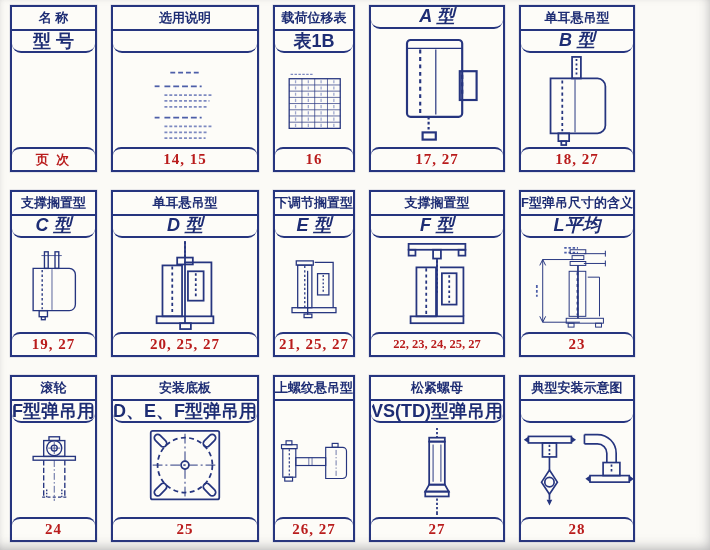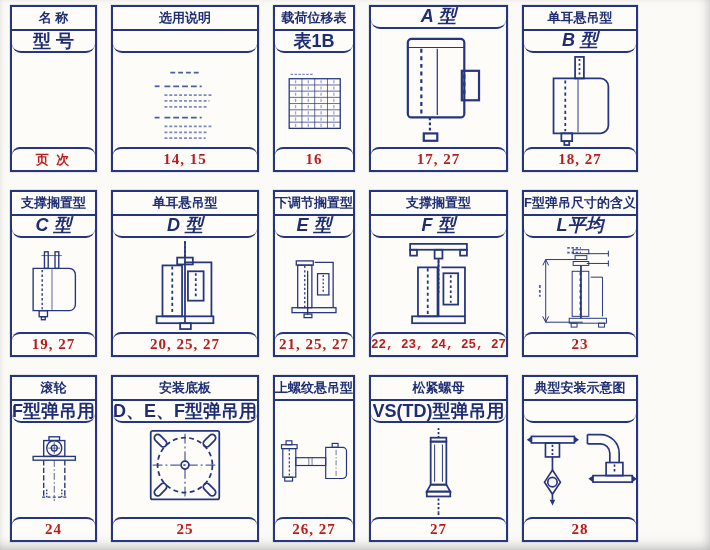--- a/index.html
+++ b/index.html
@@ -21,21 +21,21 @@
       display:flex;align-items:center;justify-content:center;
       font-weight:bold;font-size:18px;color:#1e2d74;white-space:nowrap;overflow:hidden;border-radius:9px;}
   .t2 .u{border-bottom:2px solid #1e2d74;padding:0 3px 1px;font-style:italic;}
   .body{flex:1 1 auto;position:relative;display:flex;align-items:center;justify-content:center;overflow:hidden;}
   .body svg{width:100%;height:100%;display:block;}
   .pg{height:21px;flex:0 0 21px;border-top:2px solid #26357f;
       display:flex;align-items:center;justify-content:center;
       font-family:"Liberation Serif",serif;font-weight:bold;font-size:15px;
       color:#b91c1c;letter-spacing:1px;white-space:nowrap;overflow:hidden;border-radius:8px;}
   .pg.cn{font-family:"Liberation Sans",sans-serif;font-size:13px;letter-spacing:2px;}
-  .pg.sm{font-size:12.5px;letter-spacing:0;font-family:Liberation Mono, monospace;}
+  .pg.sm{font-size:12.5px;letter-spacing:0;}
   
   .cell svg line,.cell svg rect,.cell svg path,.cell svg circle{
       stroke:#26357f;fill:none;stroke-width:1.8;}
   .cell svg .f{fill:#26357f;stroke:none;}
   .cell svg .lt{stroke:#4d5ea8;}
   .cell svg .lt2{stroke:#7d89c0;}
   .cell svg .thin{stroke-width:1;}
 </style>
 </head>
 <body>

